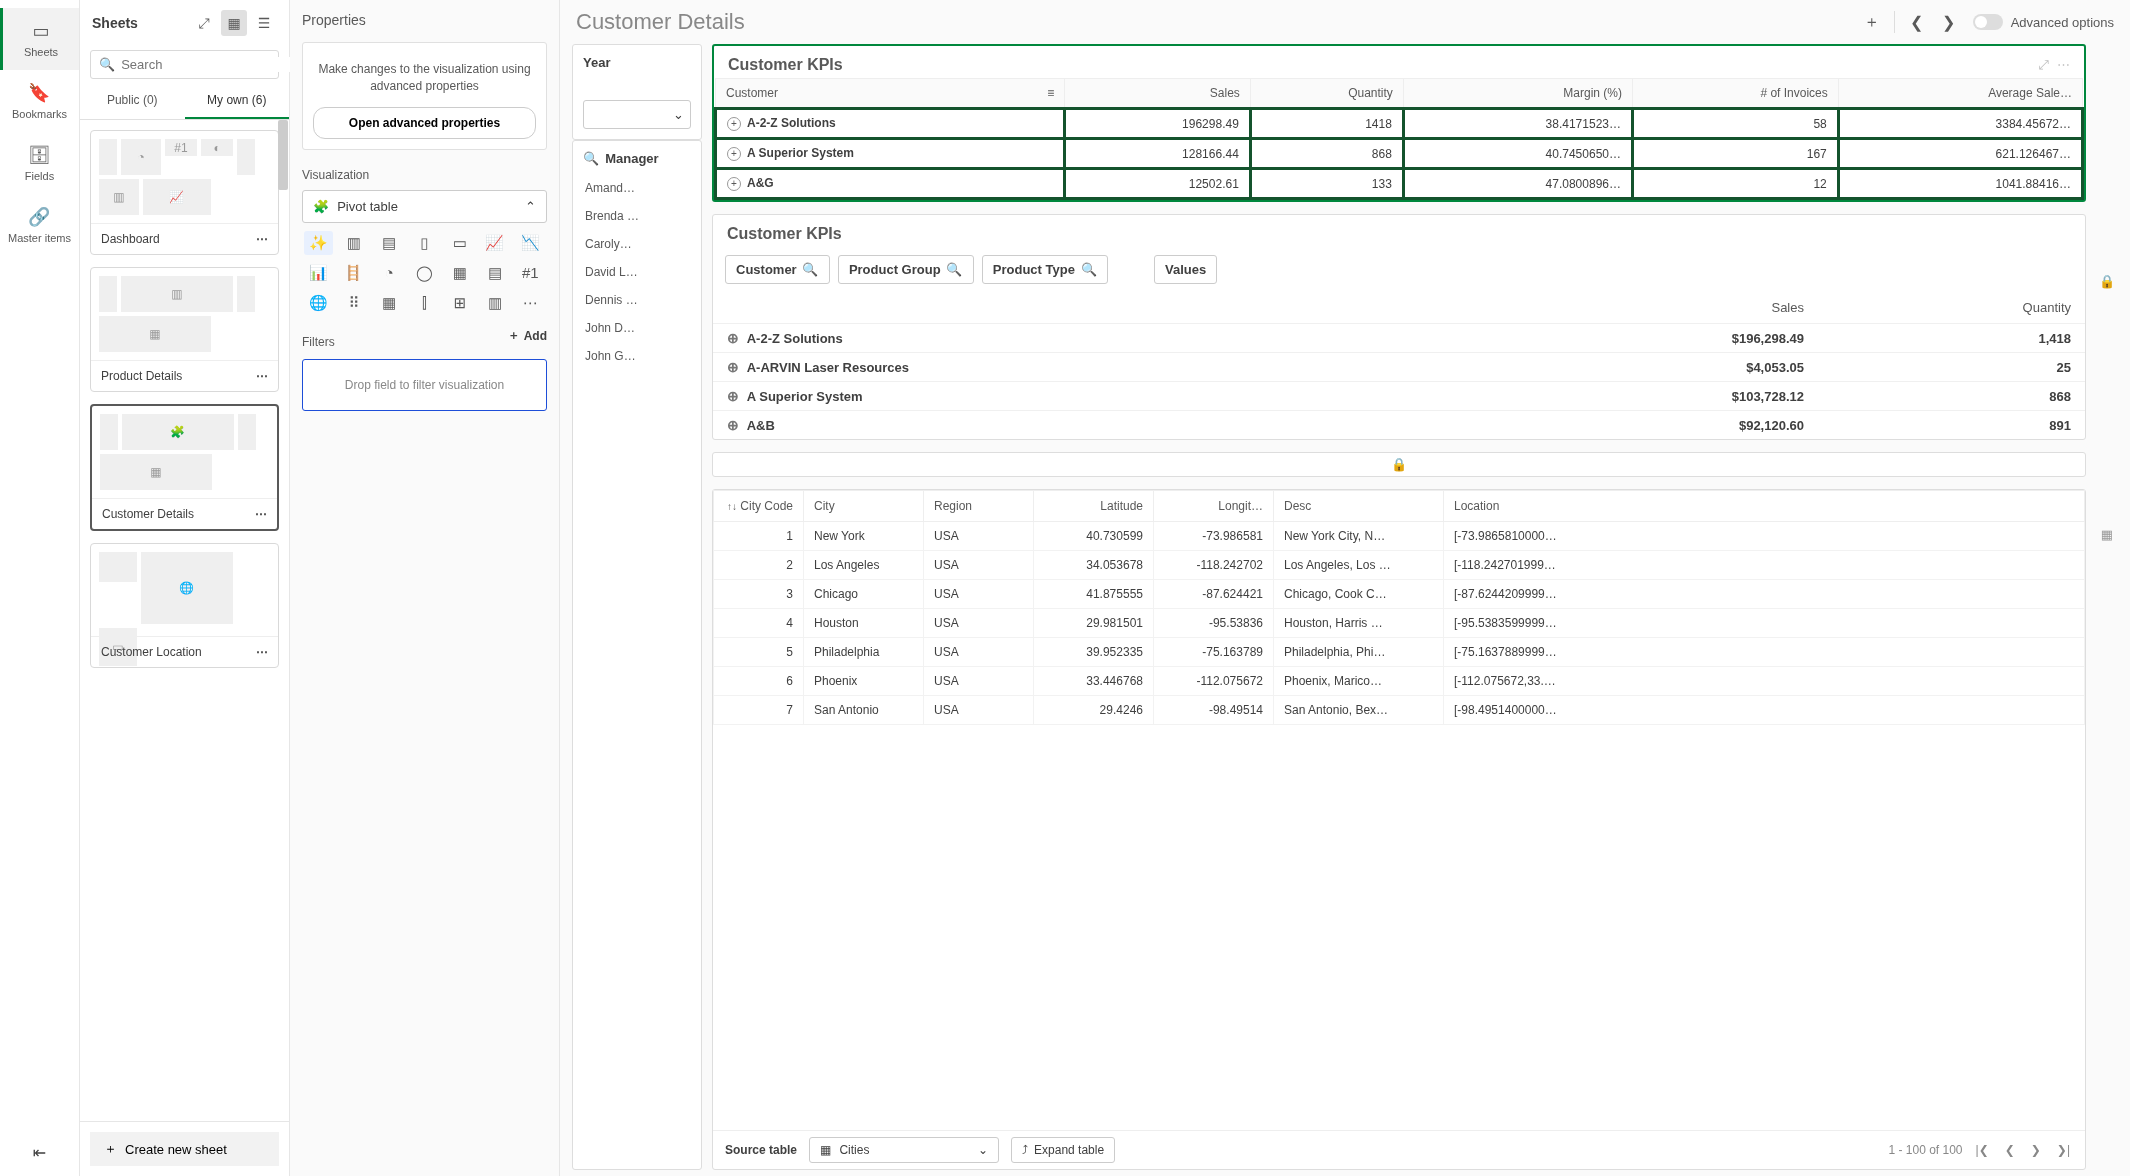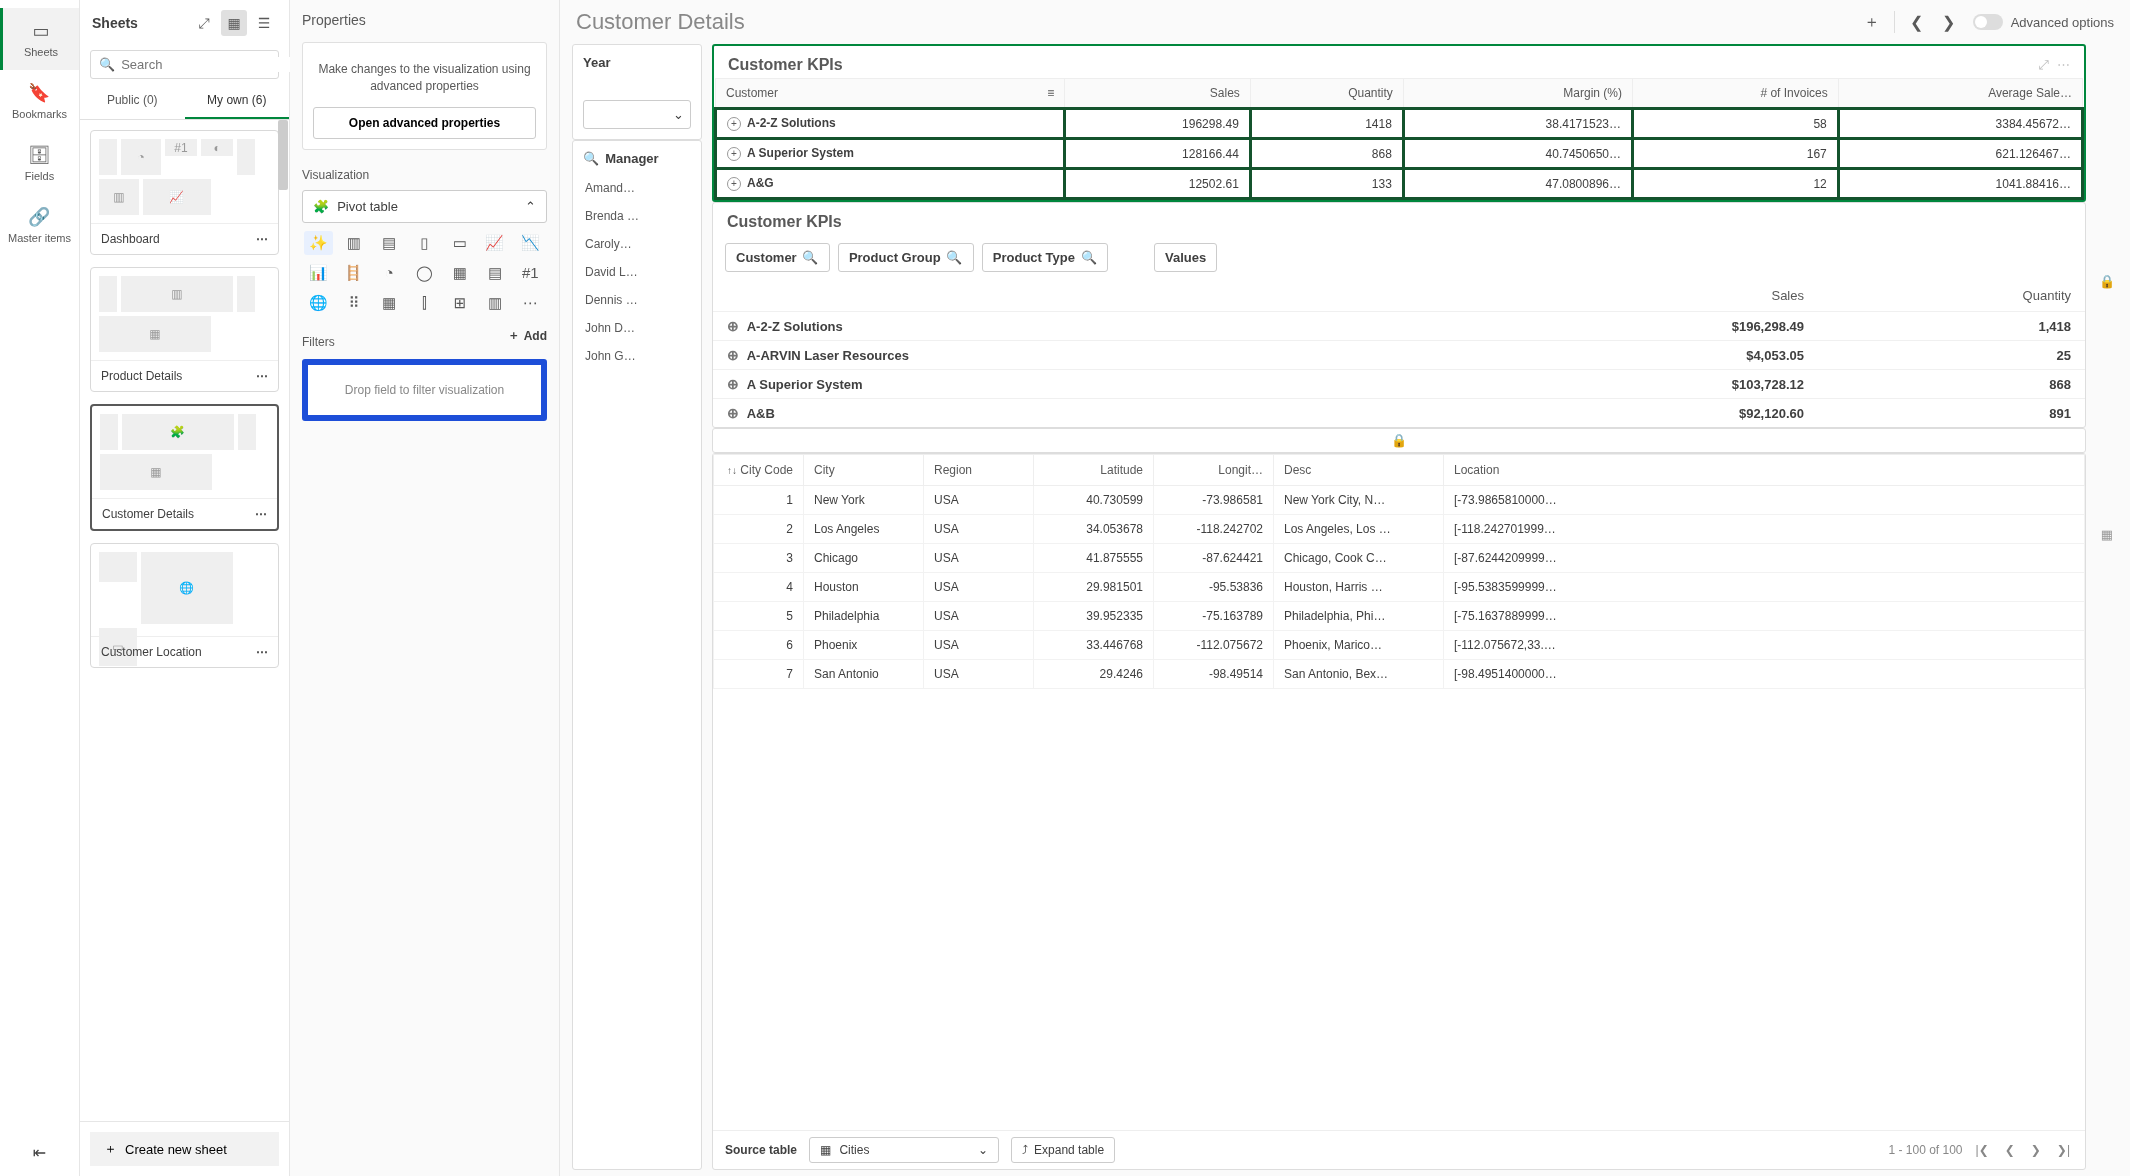--- a/index.html
+++ b/index.html
@@ -37,51 +37,51 @@
 
 .create-bar { padding: 10px; border-top: 1px solid #e6e6e6; }
 .create-btn { width: 100%; padding: 8px; background: #f2f2f2; border: none; cursor: pointer; font-size: 13px; display: flex; align-items: center; gap: 8px; justify-content: flex-start; padding-left: 14px; }
 
 .scroll-handle { position:absolute; right:1px; width:10px; background:#ccc; border-radius:2px; }
 
 
 .props-panel { width: 270px; padding: 12px; background: #fafafa; border-right: 1px solid #e6e6e6; position:relative; }
 .props-panel h3 { font-size: 14px; font-weight: 500; margin-bottom: 14px; color:#595959; }
 .props-note { font-size: 12px; text-align: center; color: #595959; margin: 8px 0 12px; line-height:1.4; }
-.adv-btn { width: 100%; padding: 8px; background: #fff; border: 1px solid #ccc; border-radius: 3px; font-size: 12px; cursor: pointer; font-weight:600; }
+.adv-btn { width: 100%; padding: 8px; background: #fff; border: 1px solid #ccc; border-radius: 12px; font-size: 12px; cursor: pointer; font-weight:600; }
 .section-label { font-size: 12px; color: #595959; margin: 18px 0 8px; }
 .viz-pick { border: 1px solid #ccc; border-radius: 3px; background: #fff; padding: 8px 10px; display: flex; align-items: center; gap: 8px; cursor: pointer; }
 .viz-pick .chev { margin-left: auto; }
 .viz-icons { display: grid; grid-template-columns: repeat(7, 1fr); gap: 6px; padding: 8px 2px; }
 .viz-icons .vi { height: 24px; display: flex; align-items: center; justify-content: center; cursor: pointer; font-size: 15px; color:#595959; }
 .viz-icons .vi.sel { background:#e8f0fe; border-radius:3px; }
 .filter-head { display: flex; justify-content: space-between; align-items: center; }
 .add-filter { font-size: 12px; cursor: pointer; font-weight:600; display:flex; align-items:center; gap:4px;}
-.filter-drop { border: 6px solid #1d4ed8; border-radius: 3px; padding: 18px 8px; text-align: center; font-size: 12px; color: #888; margin-top: 10px; background:#fff; }
+.filter-drop { border: 1px solid #1d4ed8; border-radius: 3px; padding: 18px 8px; text-align: center; font-size: 12px; color: #888; margin-top: 10px; background:#fff; }
 
 
 .canvas { flex: 1; display: flex; flex-direction: column; background: #fafafa; min-width:0; }
 .canvas-head { display: flex; align-items: center; padding: 8px 16px; }
 .canvas-head h1 { font-size: 22px; font-weight: 400; color: #888; flex: 1; }
 .canvas-head .hbtn { width: 28px; height: 28px; display: flex; align-items: center; justify-content: center; cursor: pointer; margin: 0 2px; font-size:16px; color:#595959;}
 .toggle { width: 30px; height: 16px; background: #ddd; border-radius: 8px; margin: 0 8px; position: relative; }
 .toggle::after { content: ""; width: 12px; height: 12px; background: #fff; border-radius: 50%; position: absolute; top: 2px; left: 2px; }
 .adv-label { font-size: 13px; color: #595959; }
 
 .canvas-body { flex: 1; display: flex; padding: 0 12px 6px; gap: 10px; overflow: hidden; min-height:0;}
 
 .left-col { width: 130px; display: flex; flex-direction: column; }
 .card-small { border: 1px solid #ddd; border-radius: 3px; background: #fff; padding: 10px; }
 .select-box { border: 1px solid #ccc; border-radius: 3px; padding: 6px; display:flex; justify-content:flex-end; margin-top:30px;}
 .manager-card { flex:1; display:flex; flex-direction:column; min-height:0;}
 .manager-head { display:flex; align-items:center; gap:6px; font-weight:600; font-size:13px; margin-bottom:8px;}
 .manager-list { overflow:hidden; position:relative; flex:1;}
 .manager-list .mi { padding:7px 2px; font-size:12px; color:#595959; white-space:nowrap; overflow:hidden; text-overflow:ellipsis; cursor:pointer;}
 
-.right-col { flex: 1; display: flex; flex-direction: column; gap: 0; min-width:0; min-height:0;}
+.right-col { flex: 1; display: flex; flex-direction: column; gap: 12px; min-width:0; min-height:0;}
 
 .kpi-card { border: 1px solid #ddd; border-radius: 3px; background: #fff; position:relative;}
 .kpi-card.selected-card { border: 2px solid #00873d; }
 .kpi-title-row { display:flex; align-items:center; padding: 10px 14px 4px; }
 .kpi-title { font-size: 16px; font-weight: 600; color:#595959; flex:1;}
 .kpi-actions { display:flex; gap:8px; color:#bbb;}
 
 .tbl { width: 100%; border-collapse: collapse; font-size: 12px; }
 .tbl th { text-align: right; padding: 7px 10px; border: 1px solid #eee; color: #595959; font-weight: 500; background:#fafafa; }
 .tbl th.l { text-align: left; }

